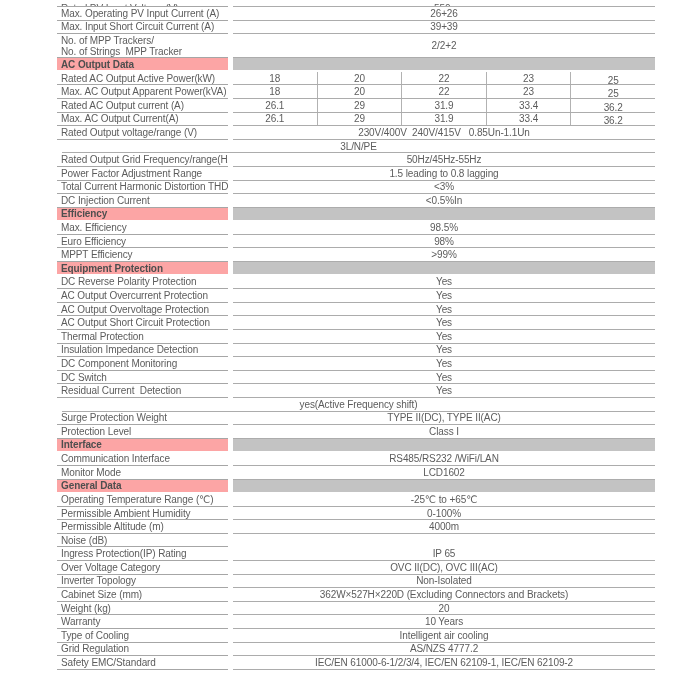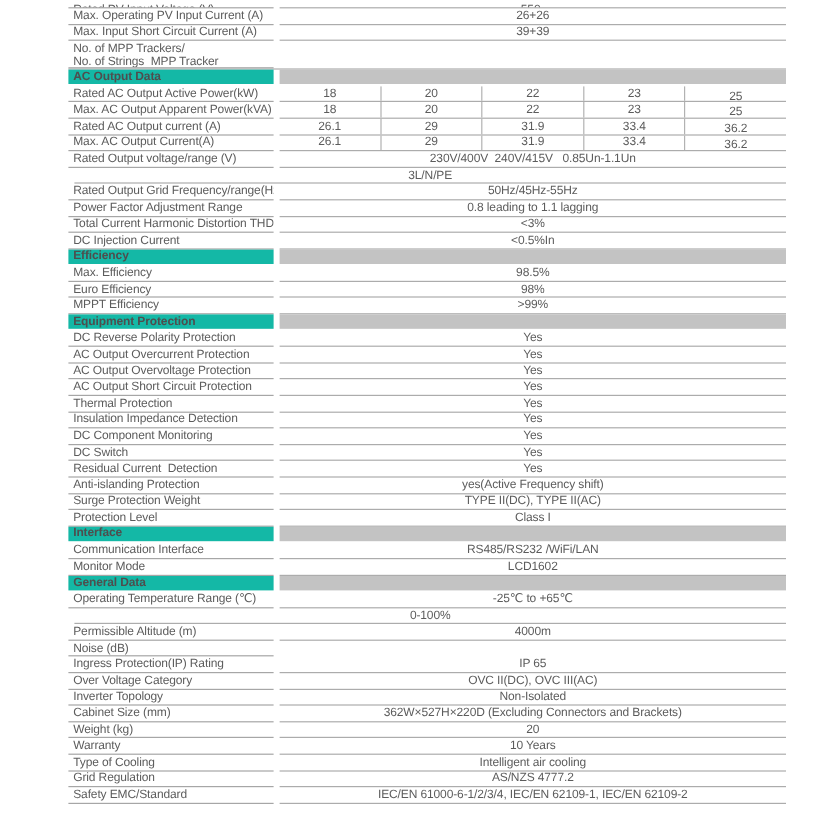--- a/index.html
+++ b/index.html
@@ -11,24 +11,24 @@
   .row{display:flex;height:13.6px;box-sizing:border-box;}
   .lab{width:171px;box-sizing:border-box;border-bottom:1px solid #a6a6a6;
        display:flex;align-items:center;padding-left:4px;
        white-space:pre;overflow:hidden;}
   .gap{width:5px;}
   .val{flex:1;box-sizing:border-box;border-bottom:1px solid #acacac;
        display:flex;align-items:center;justify-content:center;
        white-space:pre;overflow:hidden;}
   
   .row.section{height:12.2px;margin-bottom:1.4px;}
-  .row.section .lab{background:#14b8a6;border-bottom:none;font-weight:bold;color:#4e4e4e;}
+  .row.section .lab{background:#fca5a5;border-bottom:none;font-weight:bold;color:#4e4e4e;}
   .row.section .val{background:#c3c3c3;border-bottom:none;}
   
-  .row.double{height:24px;flex-direction:column;}
+  .row.double{height:24px;}
   .row.double .lab{display:block;padding-top:1px;line-height:11px;}
   
   .vcols{flex:1;display:flex;box-sizing:border-box;border-bottom:1px solid #acacac;}
   .vcell{flex:1;display:flex;align-items:center;justify-content:center;
          box-sizing:border-box;overflow:hidden;text-align:right;}
   .vcell + .vcell{border-left:1px solid #b2b2b2;}
   .vcell:last-child span{position:relative;top:2px;}
   
   .row.partial{height:7px;}
   .row.partial .lab,.row.partial .val{position:relative;overflow:hidden;}
@@ -161,21 +161,21 @@
         <div class="val">3L/N/PE</div>
       </div>
       <div class="row spec">
         <div class="lab">Rated Output Grid Frequency/range(Hz)</div>
         <div class="gap"></div>
         <div class="val">50Hz/45Hz-55Hz</div>
       </div>
       <div class="row spec">
         <div class="lab">Power Factor Adjustment Range</div>
         <div class="gap"></div>
-        <div class="val">0.8 leading to 1.1 lagging</div>
+        <div class="val">1.5 leading to 0.8 lagging</div>
       </div>
       <div class="row spec">
         <div class="lab">Total Current Harmonic Distortion THDi</div>
         <div class="gap"></div>
         <div class="val">&lt;3%</div>
       </div>
       <div class="row spec">
         <div class="lab">DC Injection Current</div>
         <div class="gap"></div>
         <div class="val">&lt;0.5%In</div>
@@ -244,21 +244,20 @@
         <div class="lab">DC Switch</div>
         <div class="gap"></div>
         <div class="val">Yes</div>
       </div>
       <div class="row spec">
         <div class="lab">Residual Current  Detection</div>
         <div class="gap"></div>
         <div class="val">Yes</div>
       </div>
       <div class="row spec">
-        <div class="lab">Anti-islanding Protection</div>
         <div class="gap"></div>
         <div class="val">yes(Active Frequency shift)</div>
       </div>
       <div class="row spec">
         <div class="lab">Surge Protection Weight</div>
         <div class="gap"></div>
         <div class="val">TYPE II(DC), TYPE II(AC)</div>
       </div>
       <div class="row spec">
         <div class="lab">Protection Level</div>
@@ -284,20 +283,21 @@
         <div class="lab">General Data</div>
         <div class="gap"></div>
         <div class="val"></div>
       </div>
       <div class="row spec">
         <div class="lab">Operating Temperature Range (℃)</div>
         <div class="gap"></div>
         <div class="val">-25℃ to +65℃</div>
       </div>
       <div class="row spec">
+        <div class="lab">Permissible Ambient Humidity</div>
         <div class="gap"></div>
         <div class="val">0-100%</div>
       </div>
       <div class="row spec">
         <div class="lab">Permissible Altitude (m)</div>
         <div class="gap"></div>
         <div class="val">4000m</div>
       </div>
       <div class="row spec">
         <div class="lab">Noise (dB)</div>

